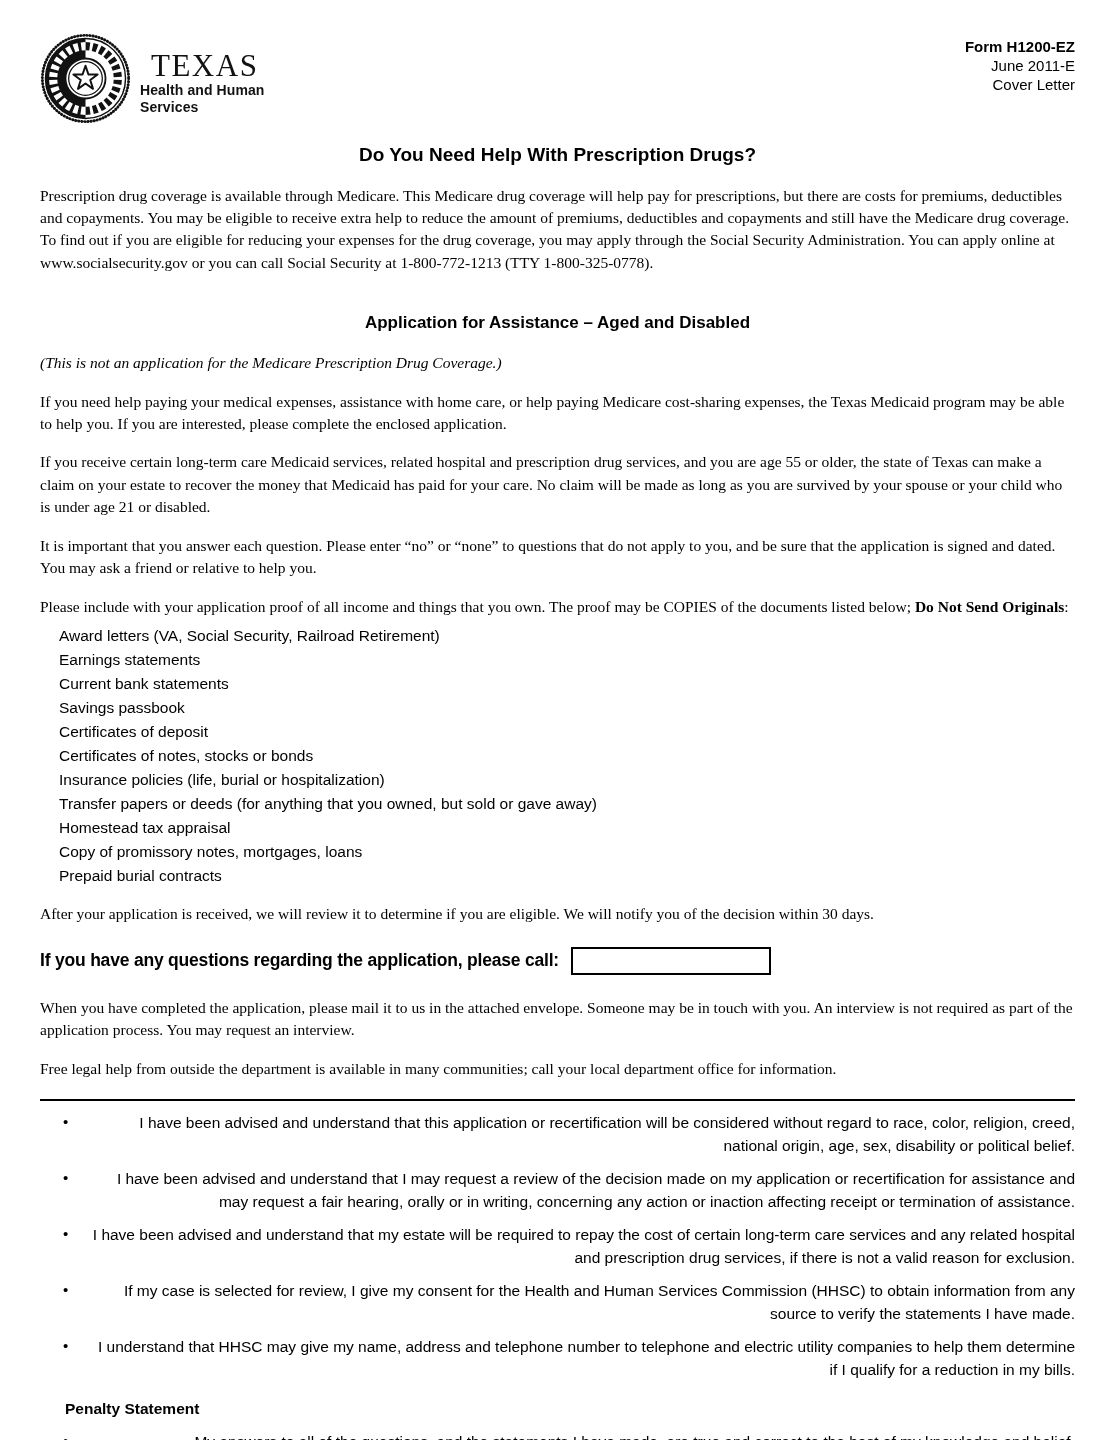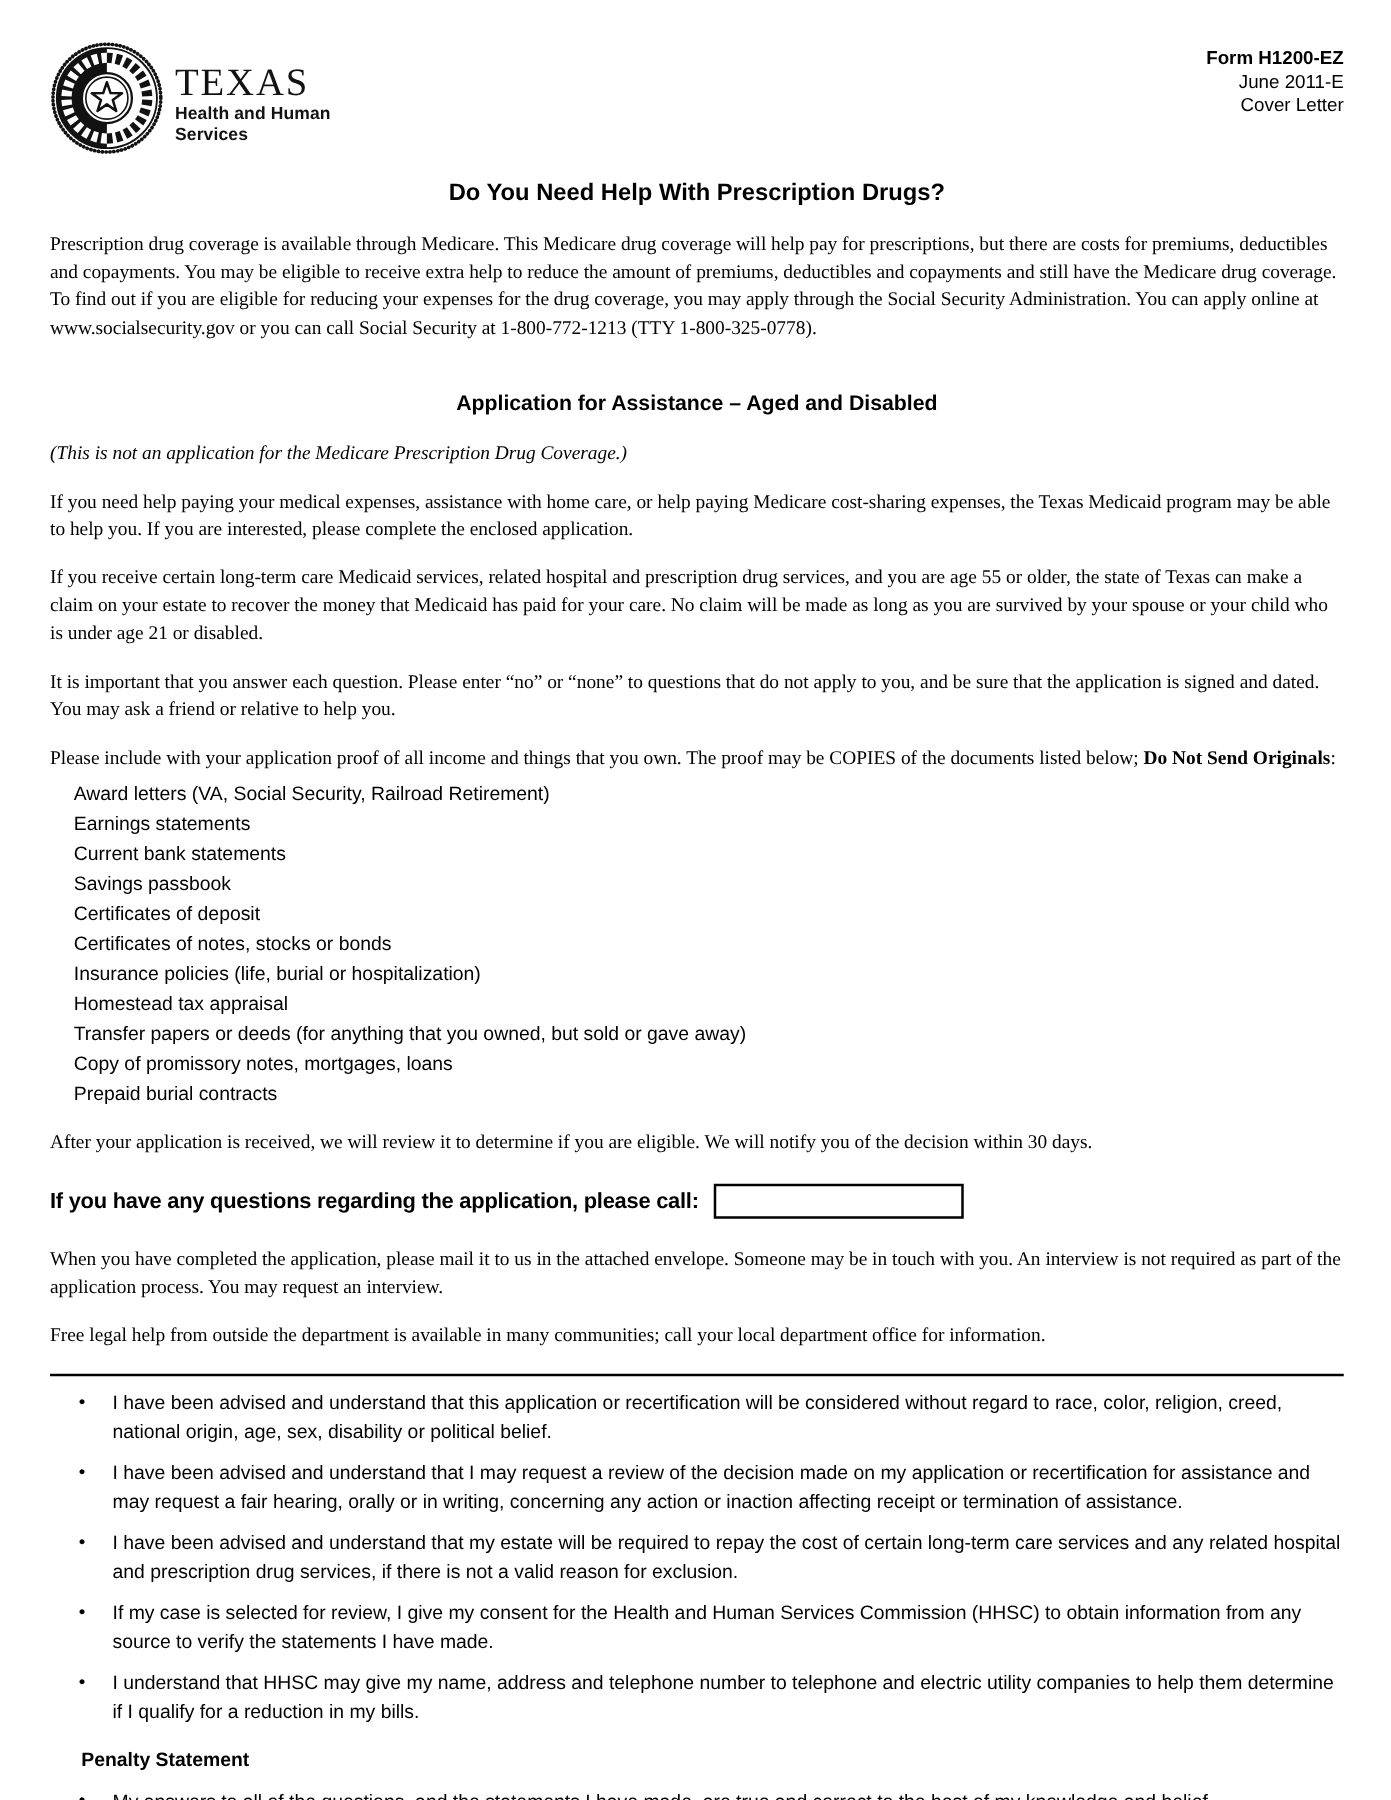--- a/index.html
+++ b/index.html
@@ -18,20 +18,21 @@
 
   
   .header { display: flex; justify-content: space-between; align-items: flex-start; }
   .logo-block { display: flex; align-items: center; gap: 9px; }
   .seal { width: 91px; height: 91px; flex: 0 0 auto; }
   .org-name { padding-top: 8px; }
   .org-texas {
     font-family: "Liberation Serif", serif;
     font-size: 31px; line-height: 1.05; letter-spacing: 1.5px;
     color: #121212;
+    margin-left: 11px;
   }
   .org-sub {
     font-weight: bold; font-size: 14px; line-height: 1.18; color: #121212;
     letter-spacing: 0.1px;
   }
   .form-info { text-align: right; font-size: 15px; line-height: 1.25; padding-top: 5px; }
   .form-info .form-number { font-weight: bold; }
 
   
   .doc-title { text-align: center; font-weight: bold; font-size: 19px; margin-top: 17px; }
@@ -52,21 +53,21 @@
   .phone-box {
     width: 188px; height: 24px; border: 2px solid #000; background: #fff;
     font-family: "Liberation Sans", sans-serif; font-size: 15px; padding: 0 4px;
   }
 
   
   .divider { border: none; border-top: 2px solid #000; margin: 19px 0 2px 0; }
 
   
   .bullets { margin: 0; padding: 0; list-style: none; }
-  .bullets li { position: relative; padding-left: 50px; margin-top: 11px; }
+  .bullets li { position: relative; padding-left: 50px; margin-top: 11px; text-align: right; }
   .bullets li::before {
     content: "\2022";
     position: absolute; left: 23px; top: -1px; font-size: 15px;
   }
   .penalty-heading { font-weight: bold; margin: 17px 0 0 25px; }
 </style>
 </head>
 <body>
 
 <div class="page">
@@ -109,22 +110,22 @@
   <p class="body"><span>Please include with your application proof of all income and things that you own. The proof may be COPIES of the documents listed below; </span><span class="bold-inline">Do Not Send Originals</span><span>:</span></p>
 
   <div class="doc-list">
     <div class="doc-item">Award letters (VA, Social Security, Railroad Retirement)</div>
     <div class="doc-item">Earnings statements</div>
     <div class="doc-item">Current bank statements</div>
     <div class="doc-item">Savings passbook</div>
     <div class="doc-item">Certificates of deposit</div>
     <div class="doc-item">Certificates of notes, stocks or bonds</div>
     <div class="doc-item">Insurance policies (life, burial or hospitalization)</div>
+    <div class="doc-item">Transfer papers or deeds (for anything that you owned, but sold or gave away)</div>
     <div class="doc-item">Homestead tax appraisal</div>
-    <div class="doc-item">Transfer papers or deeds (for anything that you owned, but sold or gave away)</div>
     <div class="doc-item">Copy of promissory notes, mortgages, loans</div>
     <div class="doc-item">Prepaid burial contracts</div>
   </div>
 
   <p class="body">After your application is received, we will review it to determine if you are eligible. We will notify you of the decision within 30 days.</p>
 
   <div class="call-row">
     <span class="call-label">If you have any questions regarding the application, please call:</span>
     <input class="phone-box" type="text" value="" style="">
   </div>

